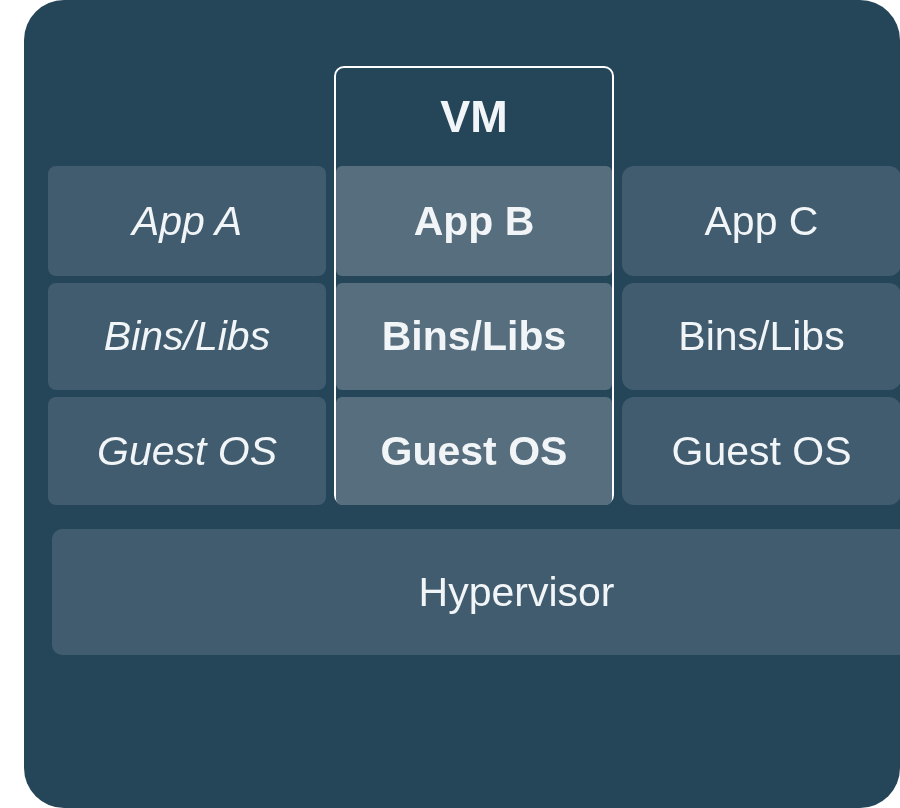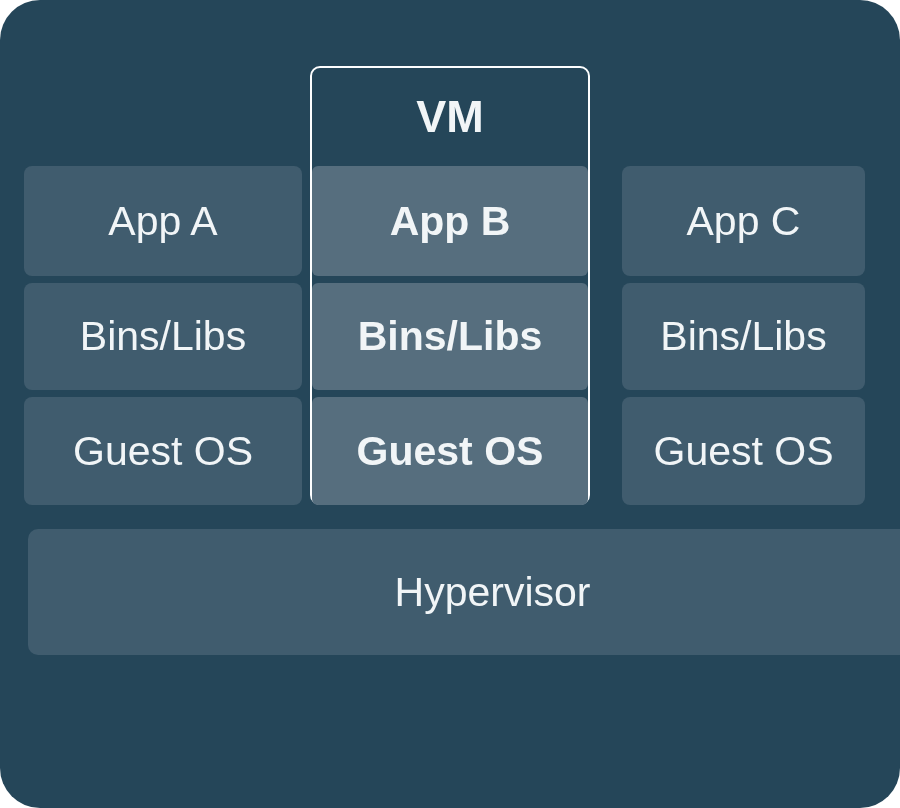--- a/index.html
+++ b/index.html
@@ -21,36 +21,37 @@
     width: 900px;
     height: 808px;
     background: var(--canvas);
     overflow: hidden;
   }
   .board {
     position: absolute;
     inset: 0;
     background: var(--background);
     border-radius: 40px;
+    margin-left: 24px;
   }
   .cell {
     position: absolute;
     background: var(--cell);
     color: var(--text);
     border-radius: 8px;
     display: flex;
     align-items: center;
     justify-content: center;
     font-size: 41px;
     line-height: 1;
     white-space: nowrap;
   }
-  .col-left  { left: 24px;  width: 278px; }
+  .col-left  { left: 24px;  width: 278px; font-style: italic; }
   .col-mid   { left: 312px; width: 276px; background: var(--vm-cell); font-weight: bold; border-radius: 6px; text-align: right; }
-  .col-right { left: 622px; width: 243px; }
+  .col-right { left: 598px; width: 279px; border-radius: 12px; }
   .row-1 { top: 166px; height: 110px; }
   .row-2 { top: 283px; height: 107px; }
   .row-3 { top: 397px; height: 108px; }
   .vm-frame {
     position: absolute;
     left: 310px;
     top: 66px;
     width: 280px;
     height: 439px;
     border: 2px solid var(--vm-border);

